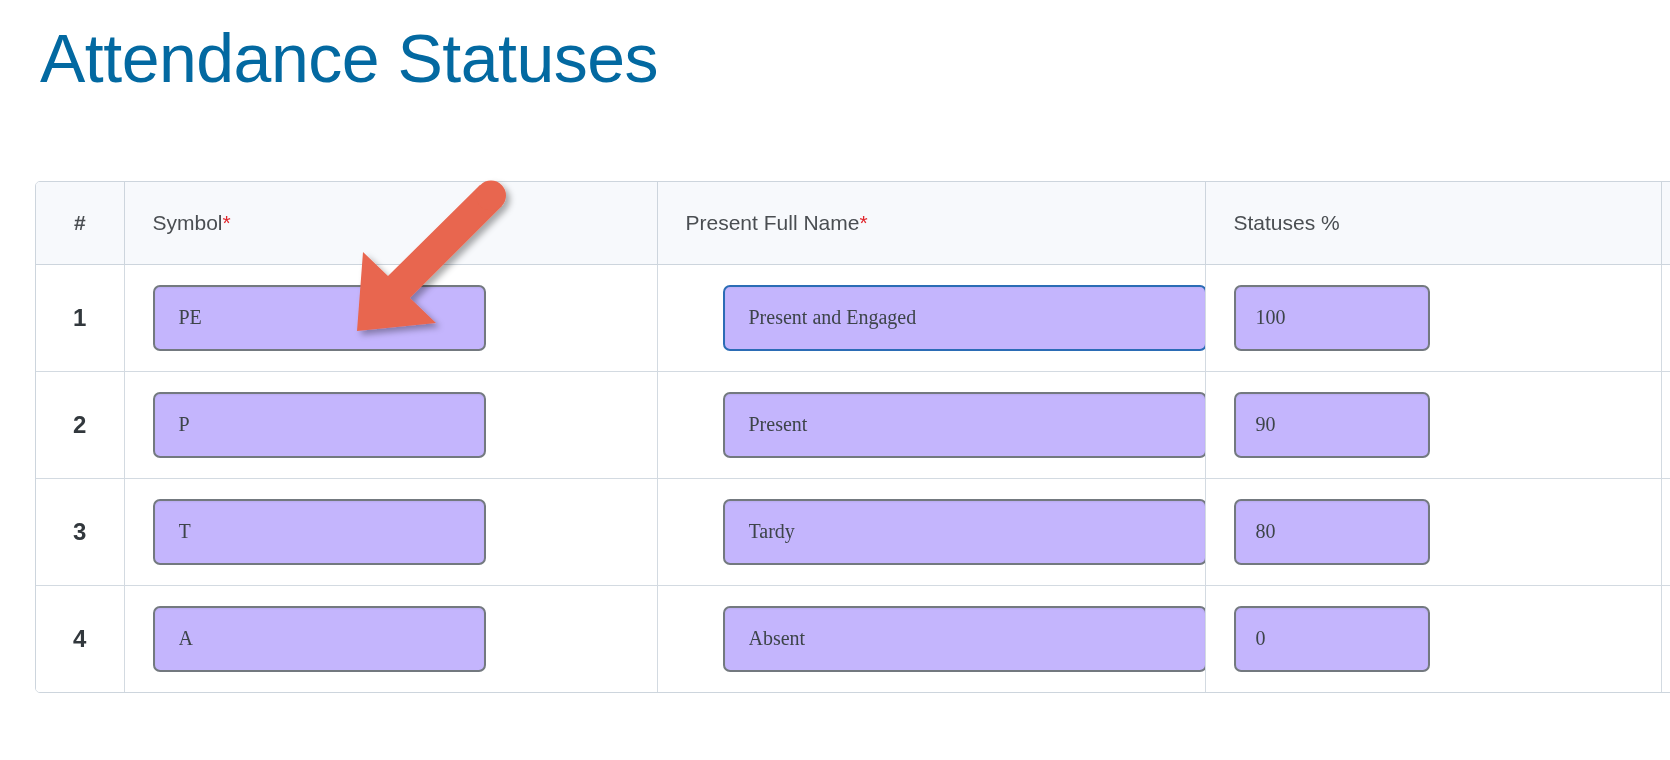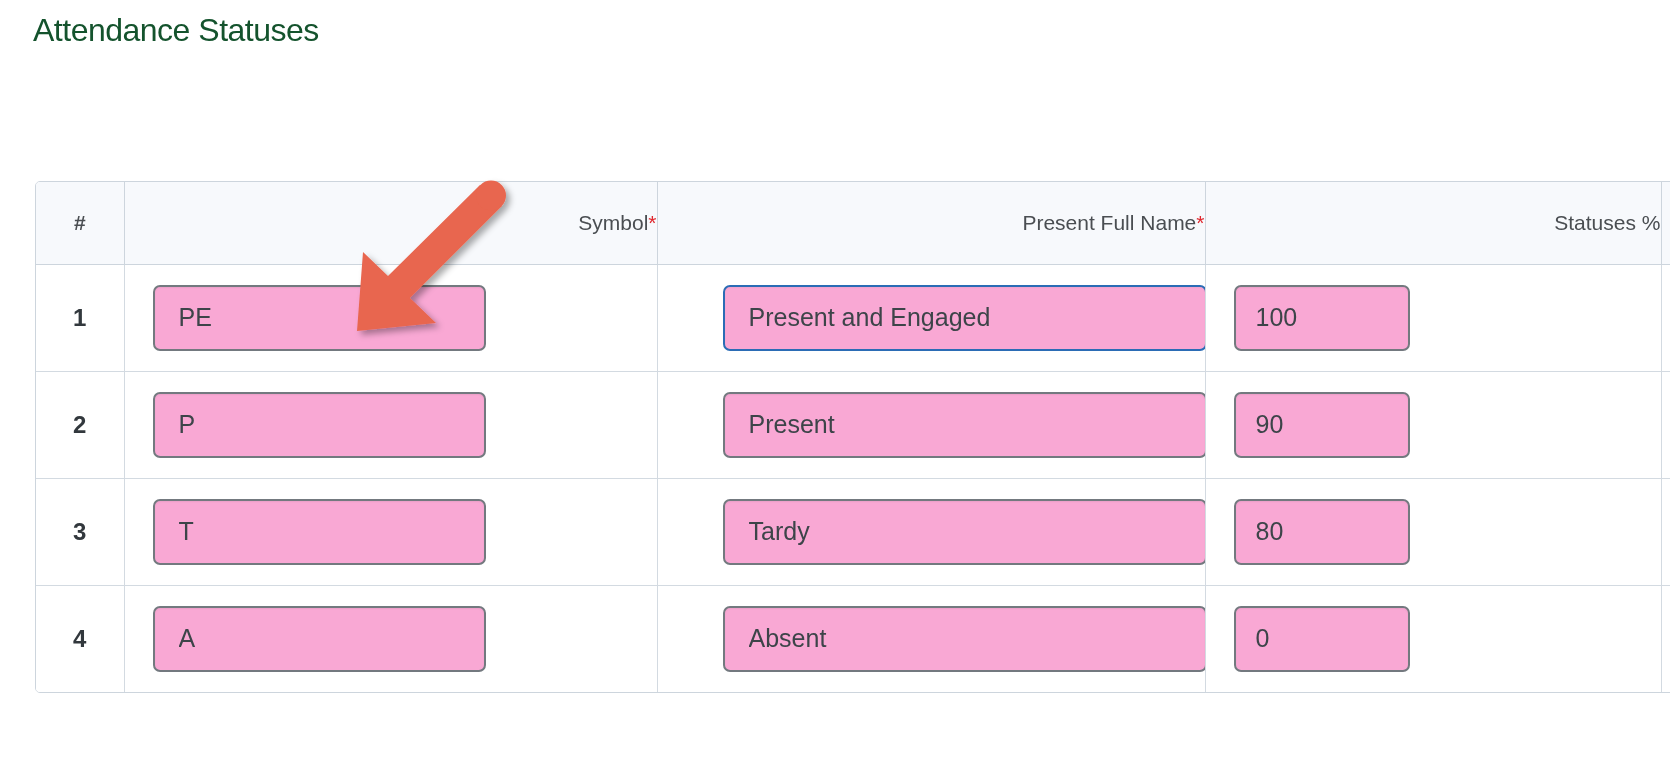--- a/index.html
+++ b/index.html
@@ -22,26 +22,26 @@
     height: 760px;
     padding: 0;
     box-sizing: border-box;
   }
 
   
   .page-title {
     position: absolute;
     left: 33px;
     top: 12px;
-    font-size: 32px;
+    font-size: 68px;
     font-weight: 400;
     line-height: 1.15;
     letter-spacing: -0.5px;
-    color: #14532d;
-    margin: 0;
+    color: #0369a1;
+    margin: 7px;
     white-space: nowrap;
   }
 
   .page-subtitle {
     position: absolute;
     left: 34px;
     top: 113px;
     font-size: 22px;
     line-height: 1.3;
     color: #73818c;
@@ -74,21 +74,21 @@
   table.statuses col.c-pct   { width: 456px; }
   table.statuses col.c-extra { width: 53px; }
 
   table.statuses thead th {
     background: #f7f9fc;
     height: 82px;
     padding: 0 0 0 28px;
     font-size: 21px;
     font-weight: 400;
     color: #4a4e52;
-    text-align: right;
+    text-align: left;
     border-right: 1px solid #cdd5dd;
     border-bottom: 1px solid #cdd5dd;
     vertical-align: middle;
     box-sizing: border-box;
   }
   table.statuses thead th.th-num {
     text-align: center;
     padding-left: 0;
     font-weight: 700;
   }
@@ -121,31 +121,31 @@
   table.statuses tbody tr:last-child td { border-bottom: none; }
   table.statuses tbody tr:last-child td:first-child { border-bottom-left-radius: 4px; }
 
   
   .txt {
     display: block;
     box-sizing: border-box;
     height: 66px;
     border: 2px solid #73797f;
     border-radius: 7px;
-    background: #f9a8d4;
-    font-family: Liberation Sans, sans-serif;
-    font-size: 25px;
+    background: #c4b5fd;
+    font-family: Liberation Serif, serif;
+    font-size: 20px;
     color: #3d4449;
     padding: 0 14px 0 24px;
     outline: none;
     box-shadow: inset 0 1px 2px rgba(0,0,0,0.06);
   }
   .txt.sym   { width: 333px; }
   .txt.name  { width: 484px; margin-left: 37px; }
-  .txt.pct   { width: 176px; padding-left: 20px; }
+  .txt.pct   { width: 196px; padding-left: 20px; }
 
   .txt.focused {
     border-color: #2b6cb5;
     box-shadow: inset 0 1px 2px rgba(0,0,0,0.04);
   }
 
   
   .arrow-annot {
     position: absolute;
     left: 330px;

